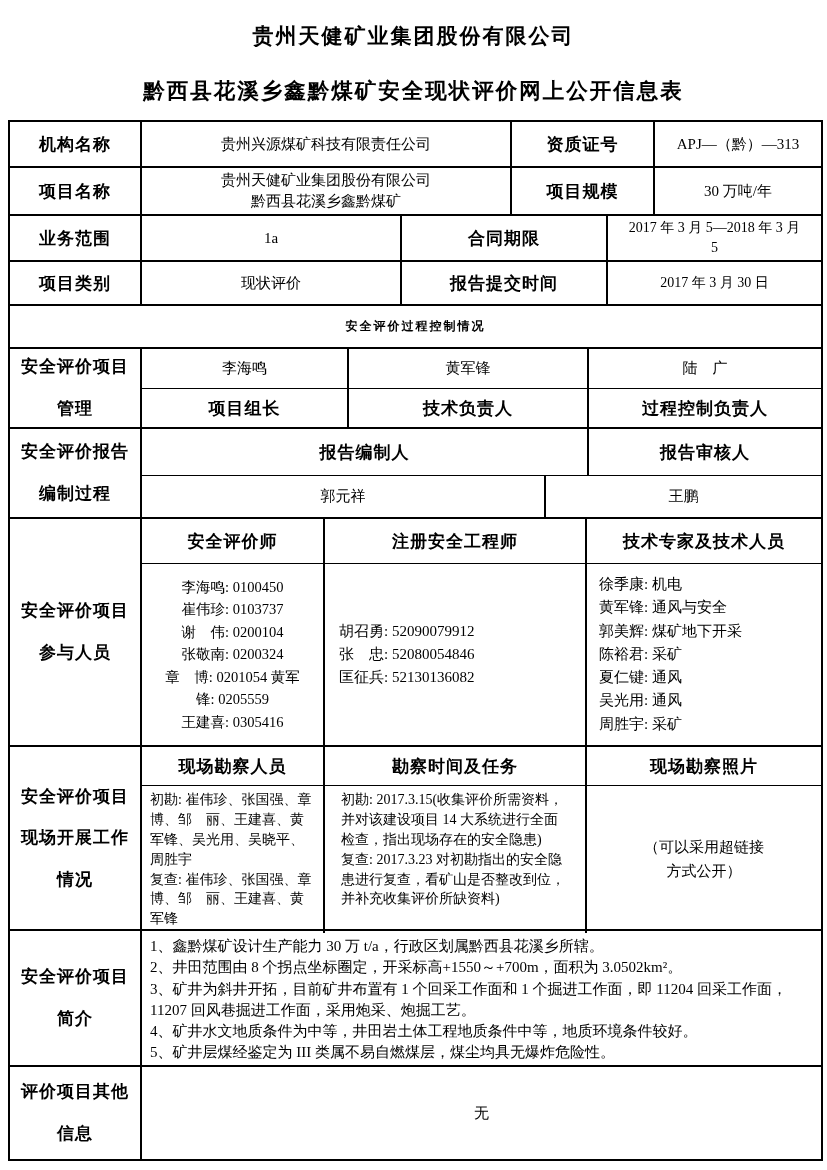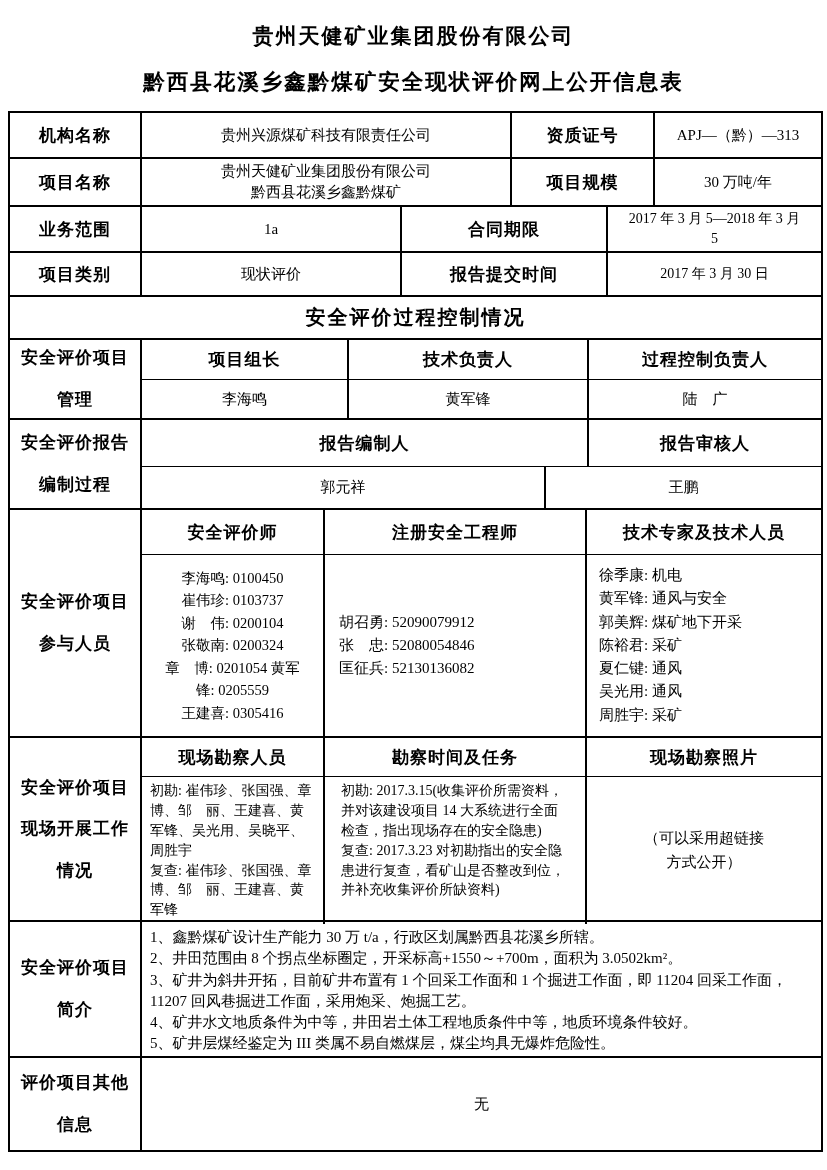--- a/index.html
+++ b/index.html
@@ -8,21 +8,21 @@
     font-family:"Liberation Serif","DejaVu Serif",serif;
     -webkit-font-smoothing:antialiased;
   }
   * { box-sizing:border-box; }
   .doc { padding-top:16px; }
   .title {
     text-align:center; font-weight:bold;
     font-family:"Liberation Sans","DejaVu Sans",sans-serif;
     font-size:21px; letter-spacing:2px; margin-top:6px;
   }
-  .title.sub { font-size:21.5px; margin-top:17px; }
+  .title.sub { font-size:21.5px; margin-top:26px; }
   .tbl {
     width:815px; margin:15px 4px 0 8px;
     border:2px solid #000;
   }
   .tr { display:flex; border-bottom:2px solid #000; }
   .tr:last-child { border-bottom:none; }
   .td {
     border-right:2px solid #000;
     display:flex; align-items:center; justify-content:center;
     text-align:center; padding:2px 4px; overflow:hidden;
@@ -34,21 +34,21 @@
   }
   .leftlbl { line-height:2.45em; }
   .val { font-size:15px; }
   .pre { white-space:pre-line; }
   .sect { display:flex; flex-direction:column; flex:1; }
   .srow { display:flex; flex:1; }
   .srow + .srow { border-top:1px solid #000; }
   .topleft { align-items:flex-start; justify-content:flex-start; text-align:left; }
   .lh { line-height:1.55em; }
   .lh2 { line-height:1.42em; }
-  .secthdr { font-size:20px; letter-spacing:2px;border-radius:18px; }
+  .secthdr { font-size:12px; letter-spacing:2px;border-radius:18px; }
 </style>
 </head>
 <body>
 
 <div class="doc">
 
   <div class="title">贵州天健矿业集团股份有限公司</div>
   <div class="title sub">黔西县花溪乡鑫黔煤矿安全现状评价网上公开信息表</div>
 
   <div class="tbl">
@@ -84,29 +84,29 @@
     </div>
 
     <div class="tr" style="height:43px">
       <div class="td lbl secthdr" style="flex:1">安全评价过程控制情况</div>
     </div>
 
     <div class="tr" style="height:80px">
       <div class="td lbl pre leftlbl" style="width:132px">安全评价项目
 管理</div>
       <div class="sect">
+        <div class="srow">
+          <div class="td val" style="width:207px">李海鸣</div>
+          <div class="td val" style="width:240px">黄军锋</div>
+          <div class="td val" style="flex:1">陆　广</div>
+        </div>
         <div class="srow" style="flex:0 0 39px">
           <div class="td lbl" style="width:207px">项目组长</div>
           <div class="td lbl" style="width:240px">技术负责人</div>
           <div class="td lbl" style="flex:1">过程控制负责人</div>
-        </div>
-        <div class="srow">
-          <div class="td val" style="width:207px">李海鸣</div>
-          <div class="td val" style="width:240px">黄军锋</div>
-          <div class="td val" style="flex:1">陆　广</div>
         </div>
       </div>
     </div>
 
     <div class="tr" style="height:90px">
       <div class="td lbl pre leftlbl" style="width:132px">安全评价报告
 编制过程</div>
       <div class="sect">
         <div class="srow" style="flex:0 0 46px">
           <div class="td lbl" style="width:447px">报告编制人</div>

